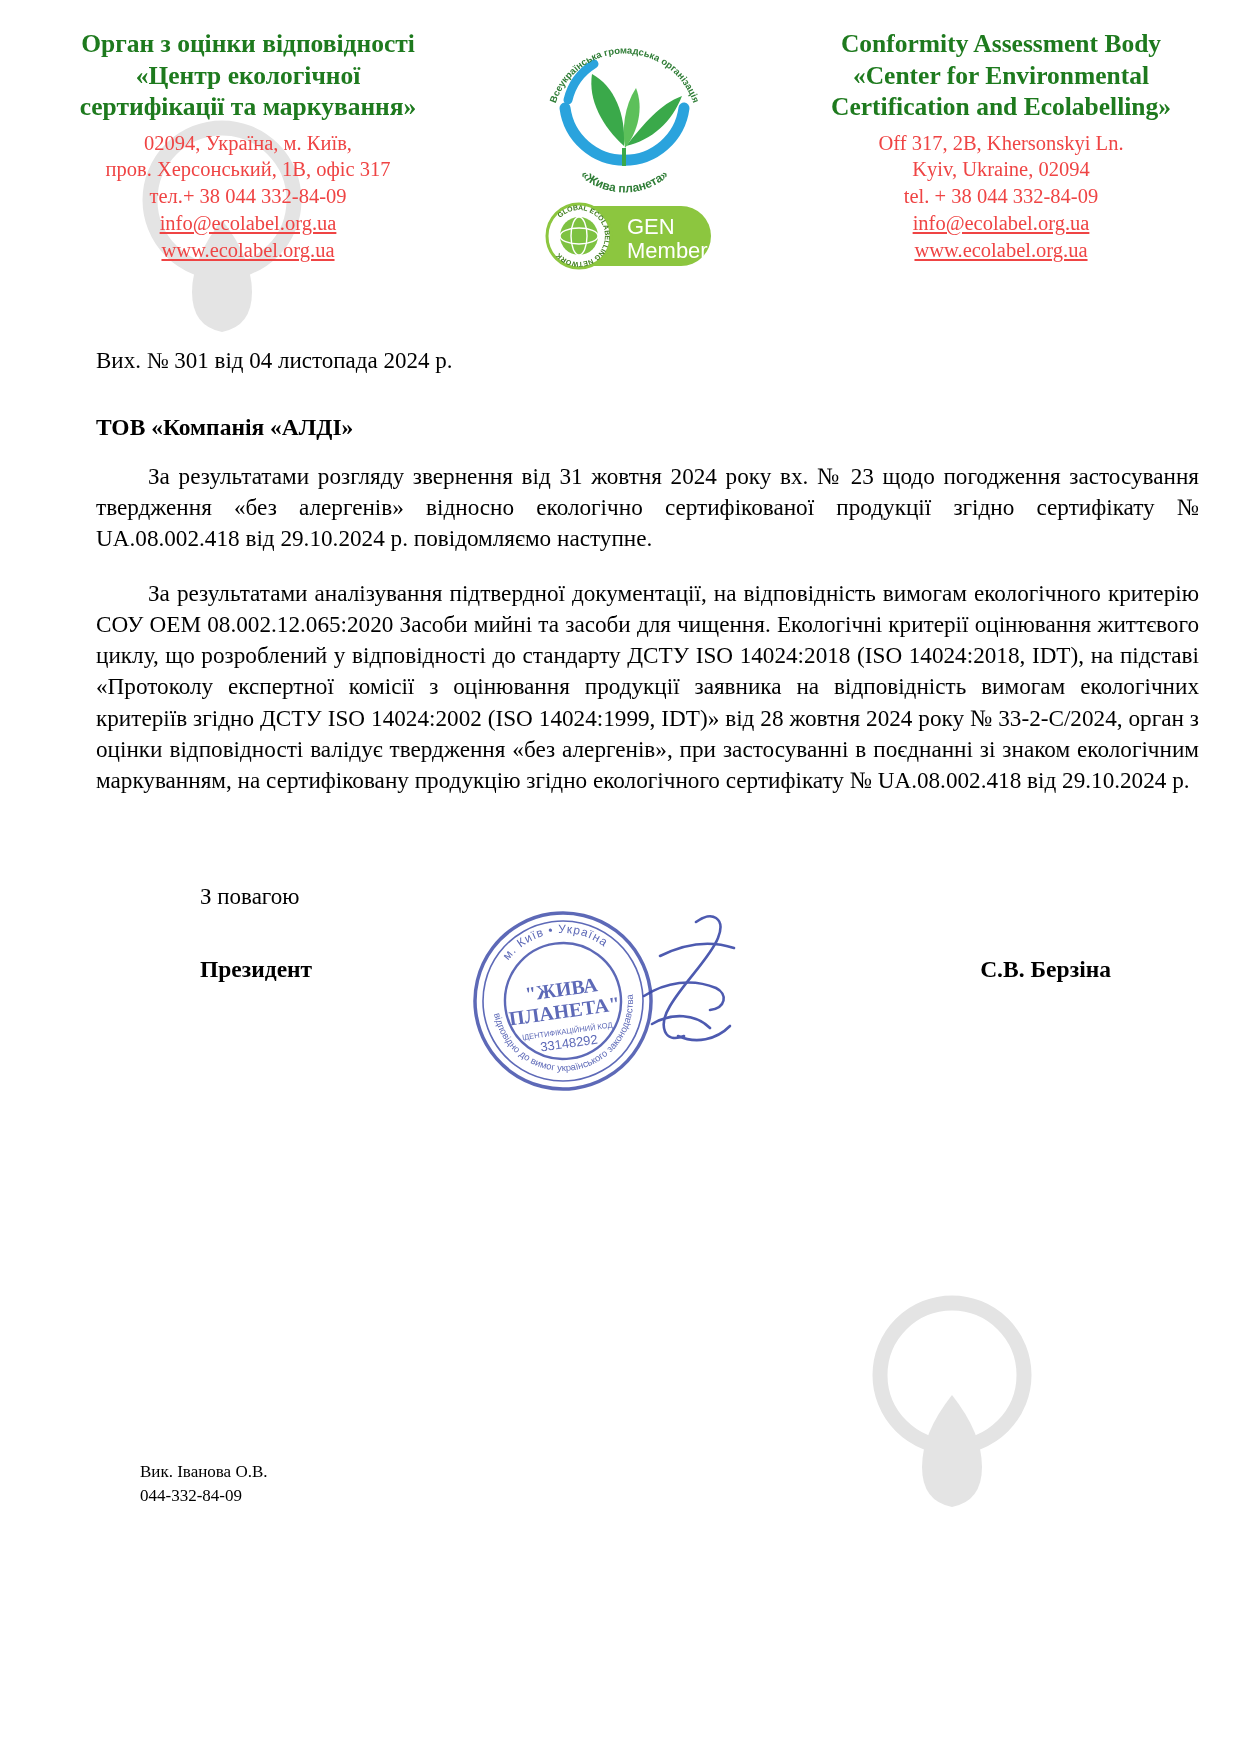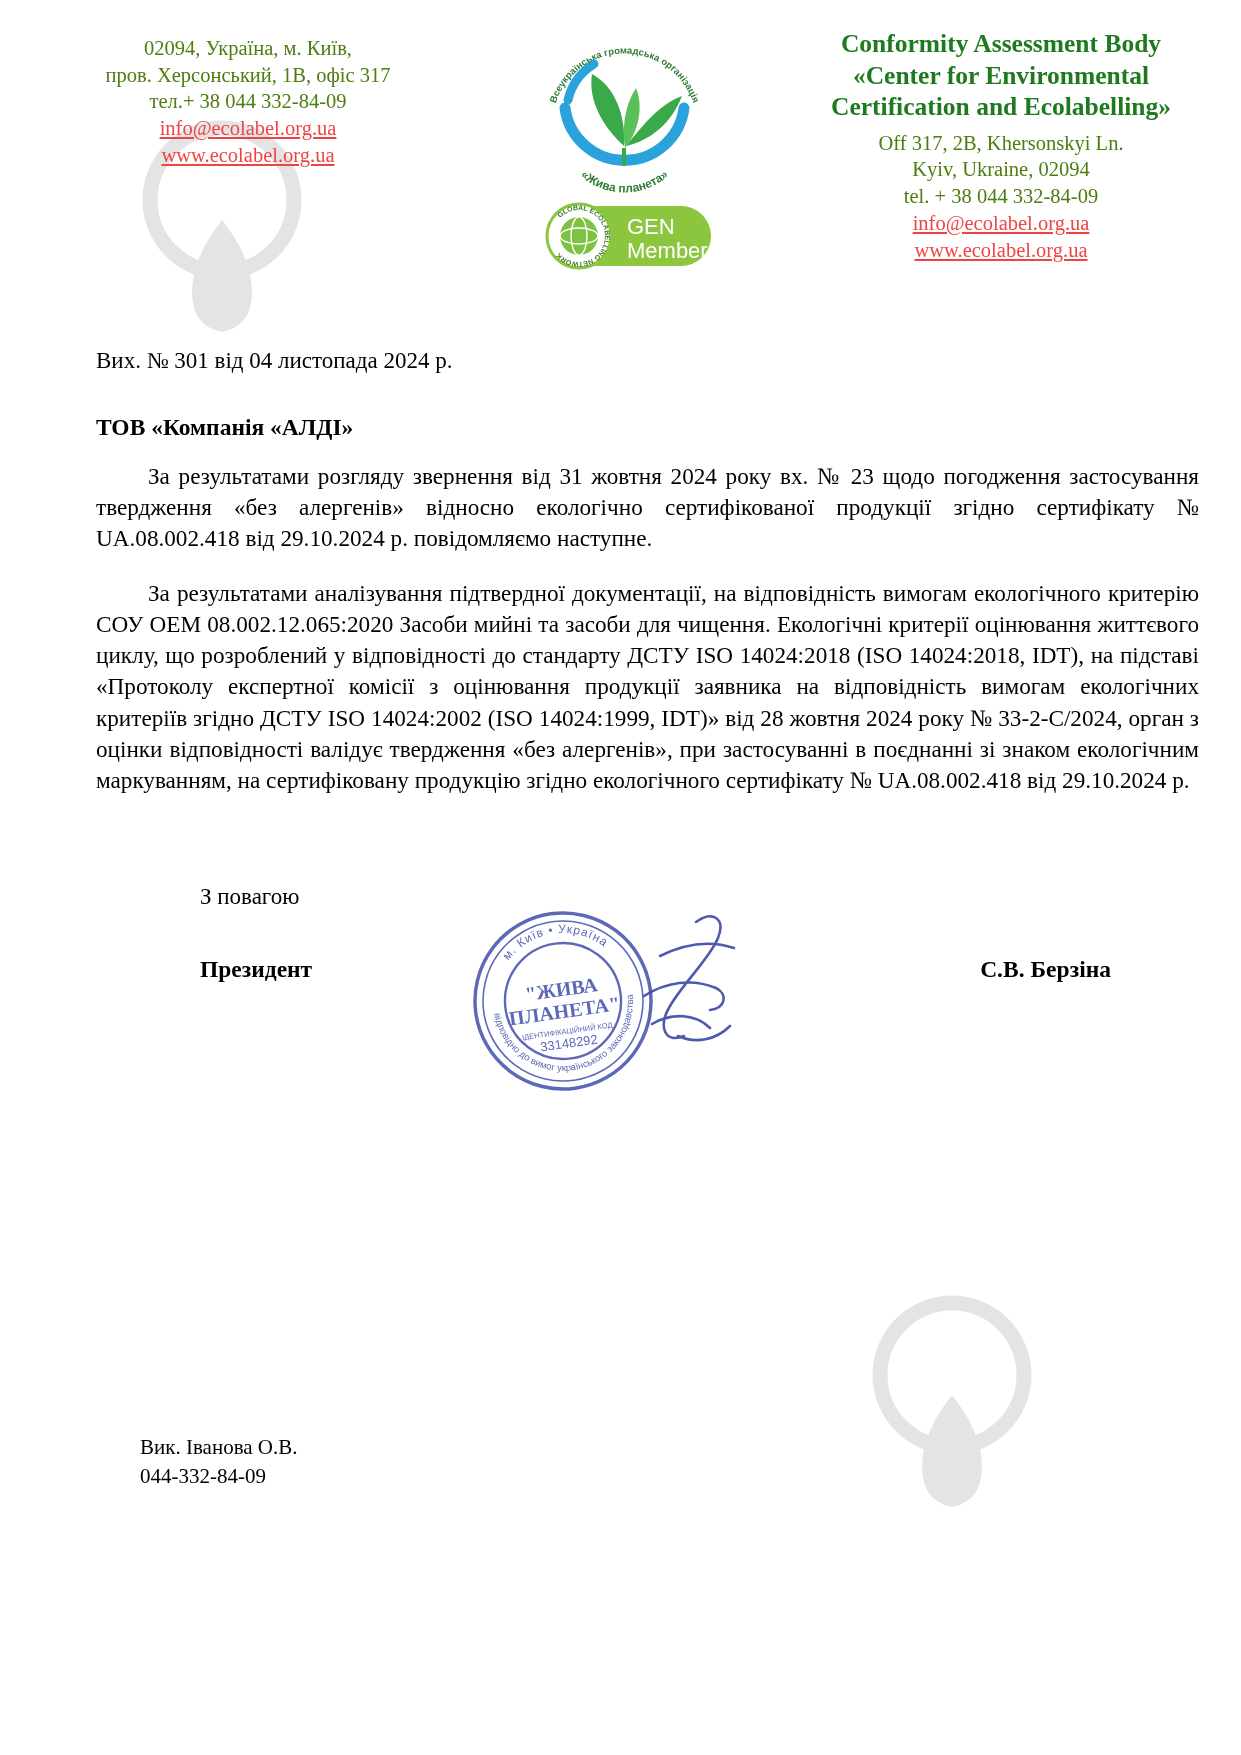--- a/index.html
+++ b/index.html
@@ -29,21 +29,21 @@
     color:#1e7a1e;
     font-weight:bold;
     font-size:25.5px;
     line-height:1.24;
   }
   .hdr-title .ln { display:block; white-space:nowrap; }
   .hdr-addr {
     margin-top:7px;
     font-size:20.5px;
     line-height:1.30;
-    color:#4d7c0f;
+    color:#ef4444;
   }
   .hdr-addr .ln { display:block; }
   .hdr-link {
     display:block;
     color:#ef4444;
     text-decoration:underline;
     font-size:20.5px;
     line-height:1.32;
   }
 
@@ -93,22 +93,22 @@
   .sig-role, .sig-name { font-weight:bold; font-size:23.5px; }
 
   
   .stamp-layer { position:absolute; left:0; top:0; width:100%; height:100%; pointer-events:none; }
   .stamp { position:absolute; left:448px; top:12px; }
   .sig-ink { position:absolute; left:600px; top:20px; }
 
   
   .footer {
     position:absolute; z-index:2;
-    left:140px; bottom:264px;
-    font-size:21px; line-height:1.38;
+    left:140px; bottom:248px;
+    font-size:17px; line-height:1.38;
   }
   .footer .ln { display:block; }
 </style>
 </head>
 <body>
 
 <div class="wm wm-top">
   <svg width="215" height="230" viewBox="0 0 215 230" aria-hidden="true">
     <circle cx="107" cy="80" r="72" fill="none" stroke="#e4e4e4" stroke-width="15"></circle>
     <path d="M107 100 q-30 38 -30 72 q0 34 30 40 q30 -6 30 -40 q0 -34 -30 -72 z" fill="#e4e4e4"></path>
@@ -117,20 +117,25 @@
 <div class="wm wm-bottom">
   <svg width="215" height="230" viewBox="0 0 215 230" aria-hidden="true">
     <circle cx="107" cy="80" r="72" fill="none" stroke="#e4e4e4" stroke-width="15"></circle>
     <path d="M107 100 q-30 38 -30 72 q0 34 30 40 q30 -6 30 -40 q0 -34 -30 -72 z" fill="#e4e4e4"></path>
   </svg>
 </div>
 
 <div class="header">
 
   <div class="hdr-col">
+    <div class="hdr-title">
+      <span class="ln">Орган з оцінки відповідності</span>
+      <span class="ln">«Центр екологічної</span>
+      <span class="ln">сертифікації та маркування»</span>
+    </div>
     <div class="hdr-addr">
       <span class="ln">02094, Україна, м. Київ,</span>
       <span class="ln">пров. Херсонський, 1В, офіс 317</span>
       <span class="ln">тел.+ 38 044 332-84-09</span>
     </div>
     <a class="hdr-link" href="#">info@ecolabel.org.ua</a>
     <a class="hdr-link" href="#">www.ecolabel.org.ua</a>
   </div>
 
   <div class="logo-col">

